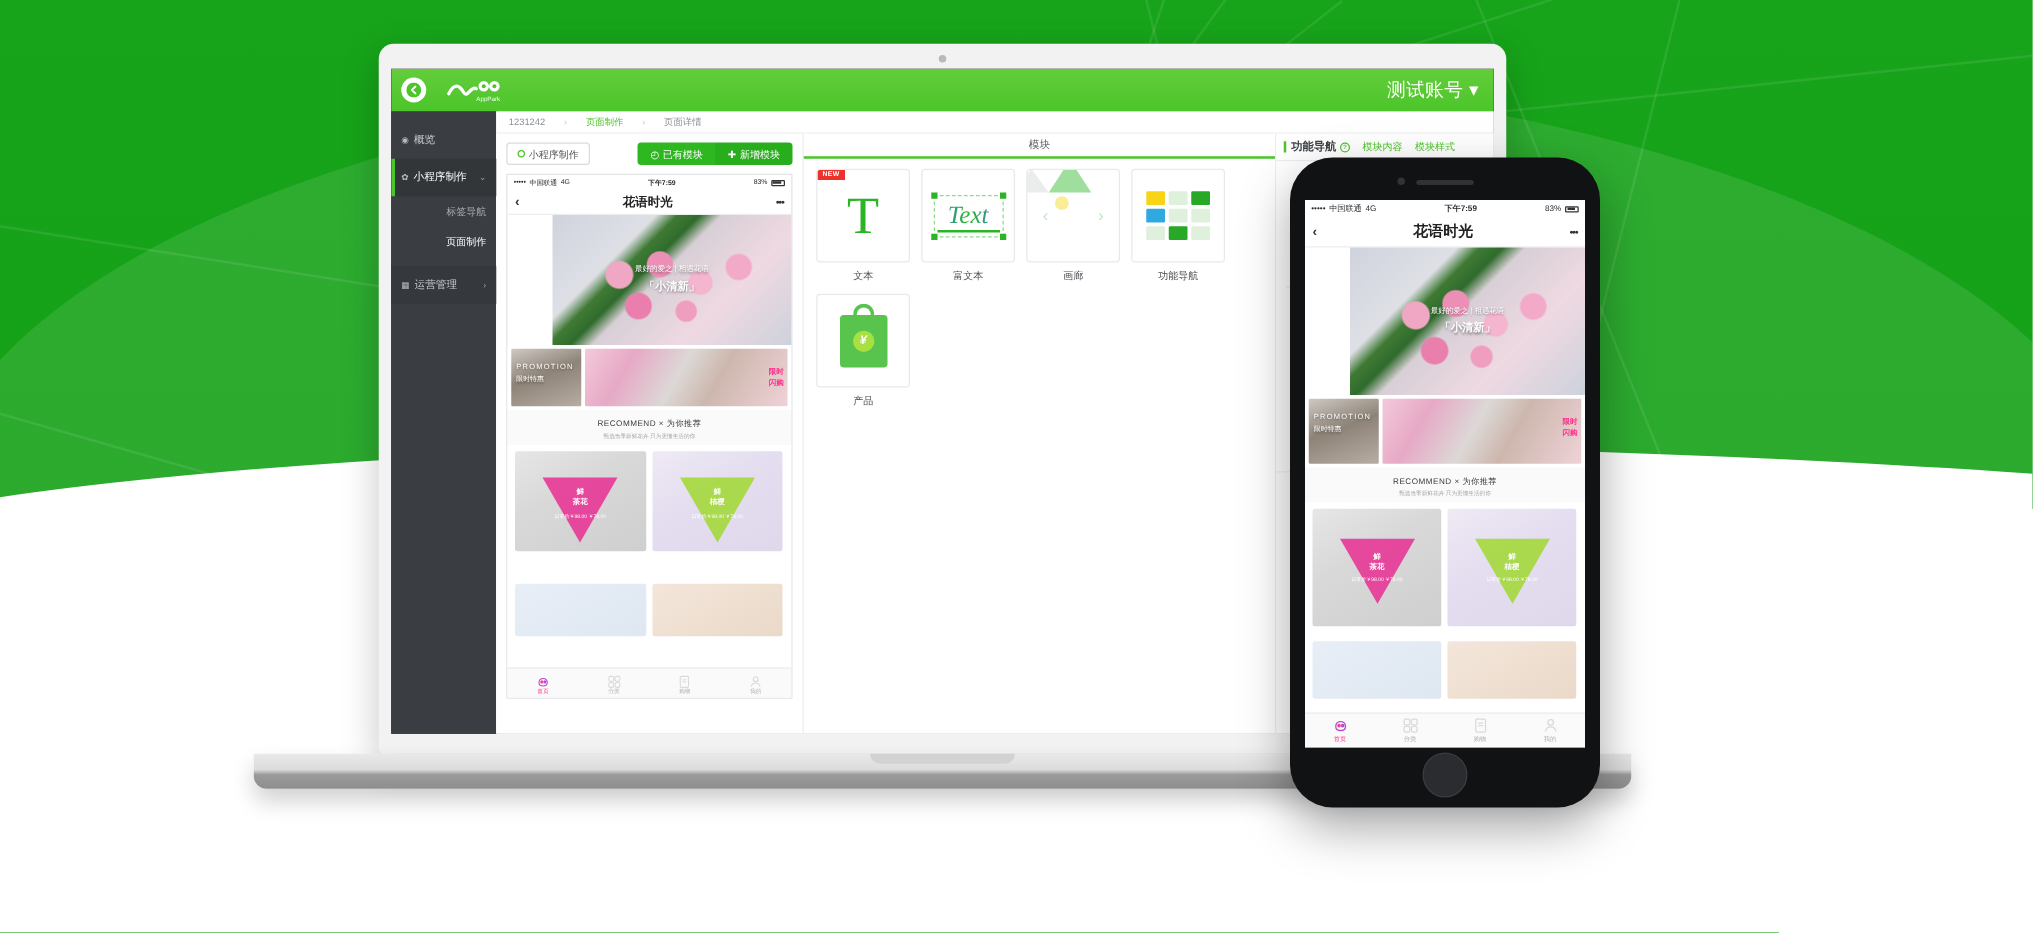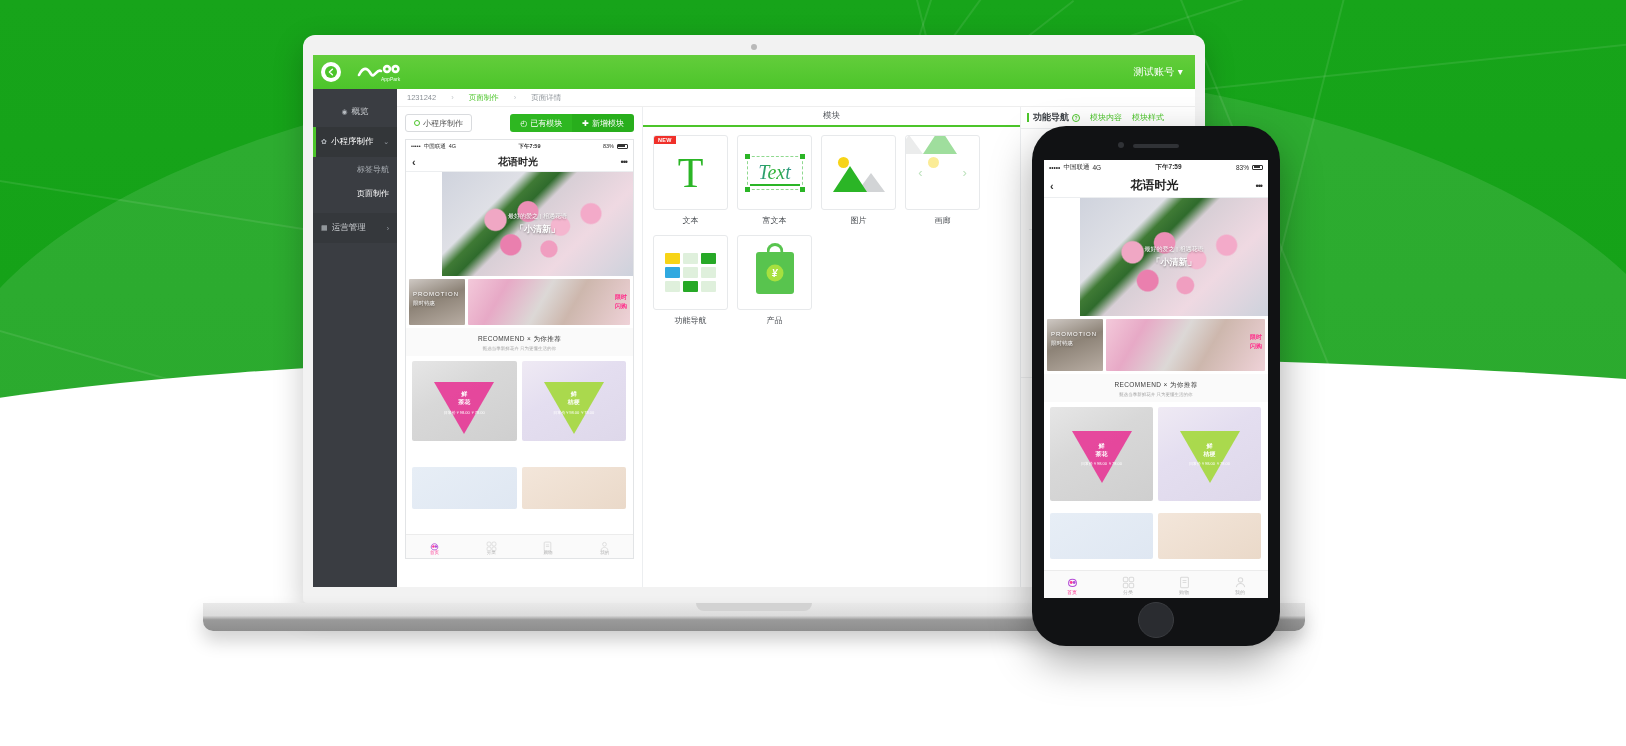--- a/index.html
+++ b/index.html
@@ -44,27 +44,27 @@
       background:#d2d2d2;border-radius:0 0 8px 8px;}
 
   
   .app{position:absolute;inset:0;background:#2f3135;display:flex;flex-direction:column;}
   .topbar{height:34px;background:linear-gradient(180deg,#63cd3b 0%,#4cc52a 100%);
       display:flex;align-items:center;padding:0 12px 0 8px;flex:0 0 34px;position:relative;}
   .backbtn{width:20px;height:20px;border-radius:50%;background:#fff;display:flex;
       align-items:center;justify-content:center;margin-right:16px;}
   .backbtn svg{display:block;}
   .brand{width:44px;height:22px;display:flex;align-items:center;}
-  .acct{margin-left:auto;color:#fff;font-size:10px;letter-spacing:.3px;white-space:nowrap;}
+  .acct{margin-left:auto;color:#fff;font-size:15px;letter-spacing:.3px;white-space:nowrap;}
   .appbody{flex:1;display:flex;min-height:0;}
 
   
   .sidebar{width:84px;background:#3a3d42;flex:0 0 84px;padding-top:8px;}
   .sb-item{height:30px;display:flex;align-items:center;padding:0 8px;color:#c9ccd0;
-      font-size:8.5px;gap:4px;position:relative;white-space:nowrap;justify-content:center;}
+      font-size:8.5px;gap:4px;position:relative;white-space:nowrap;}
   .sb-item.active{background:#333639;color:#fff;}
   .sb-item.active::before{content:"";position:absolute;left:0;top:0;bottom:0;width:3px;background:#4cc52a;}
   .sb-item .chev{margin-left:auto;font-size:7px;color:#9aa0a6;}
   .sb-sub{height:24px;display:flex;align-items:center;padding-left:44px;color:#a8adb3;font-size:8px;}
   .sb-sub.cur{color:#fff;}
   .sb-ico{font-size:7px;color:#b6bbc0;}
 
   
   .content{flex:1;background:#ffffff;display:flex;flex-direction:column;min-width:0;}
   .crumb{height:18px;display:flex;align-items:center;gap:15px;padding:0 10px;font-size:7.5px;
@@ -446,30 +446,20 @@
                           <u></u>
                           <i class="a"></i>
                           <i class="b"></i>
                           <i class="c"></i>
                           <i class="d"></i>
                       </span>
                     </div>
                     <div class="mlabel">富文本</div>
                   </div>
 
-                  <div class="mcard">
-                    <div class="mbox">
-                      <span class="imgicon">
-                        <i class="sun"></i>
-                          <i class="m2"></i>
-                          <i class="m1"></i>
-                      </span>
-                    </div>
-                    <div class="mlabel">图片</div>
-                  </div>
 
                   <div class="mcard">
                     <div class="mbox">
                       <span class="gal">
                         <span class="ar">‹</span>
                         <span class="core"><span class="imgicon"><i class="sun"></i><i class="m2"></i><i class="m1"></i></span></span>
                         <span class="ar">›</span>
                       </span>
                     </div>
                     <div class="mlabel">画廊</div>

